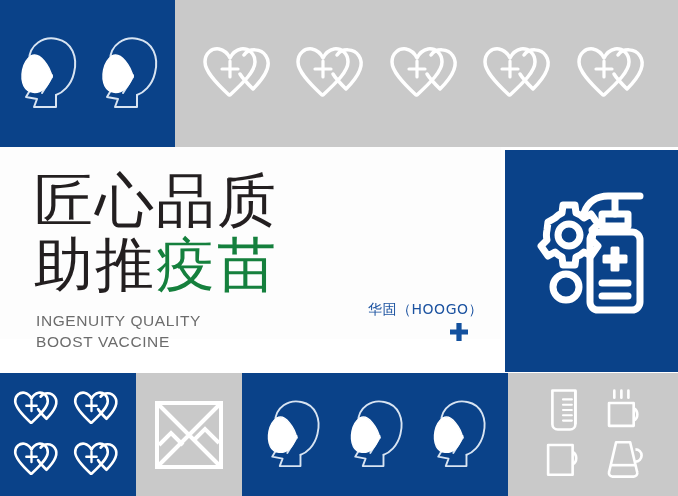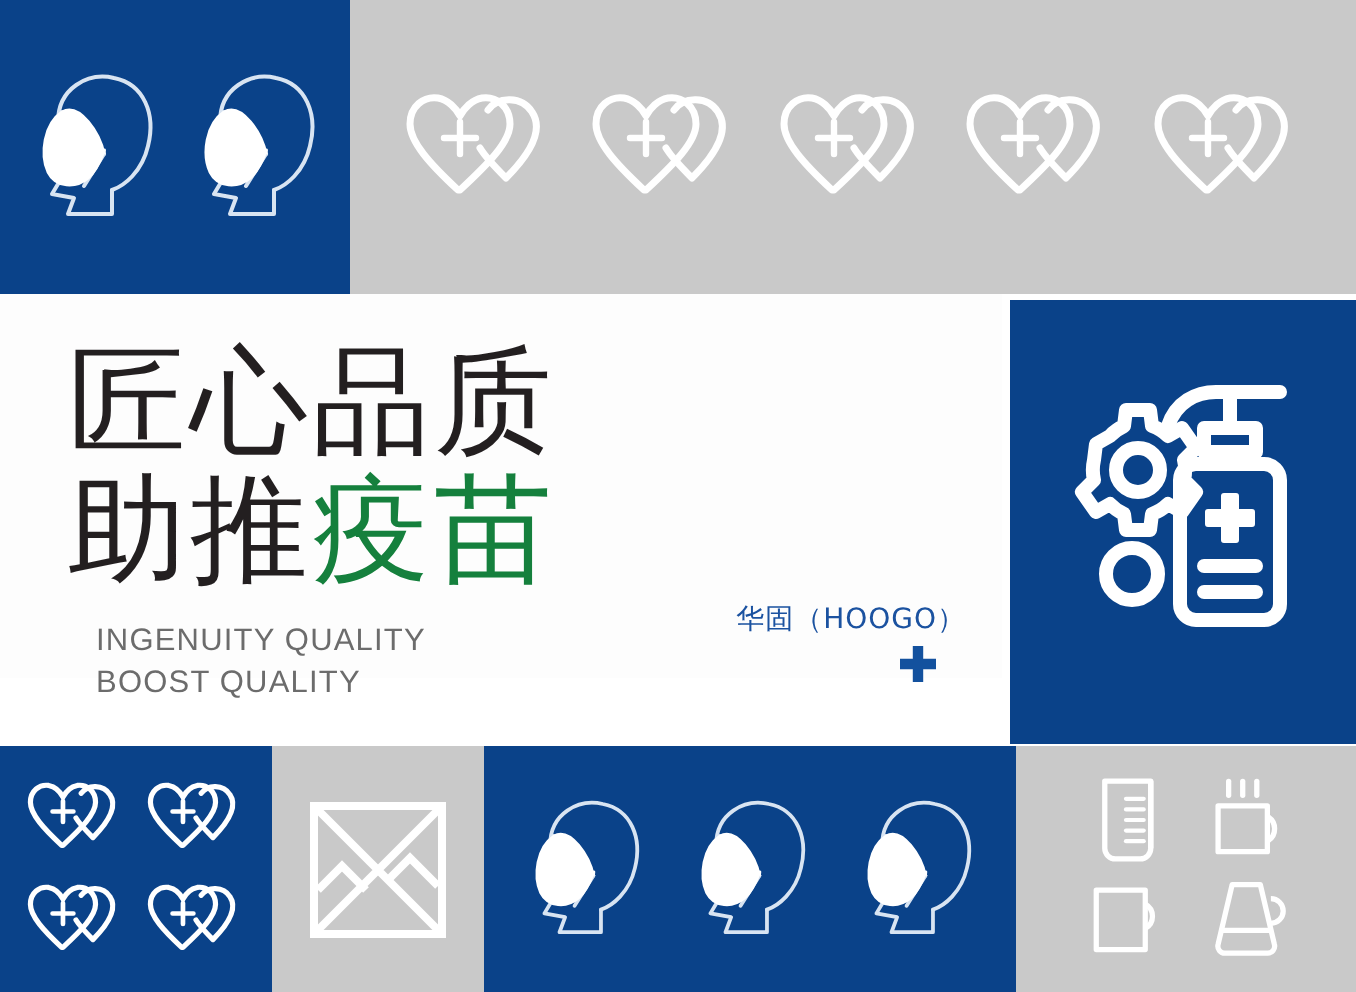--- a/index.html
+++ b/index.html
@@ -50,21 +50,20 @@
   }
   .headline .accent{color:#15803d;}
 
   #subtitle{
     position:absolute;left:36px;top:163px;
     font-size:15.5px;
     line-height:21px;
     letter-spacing:0.6px;
     color:#6c6c6c;
     font-family:"Liberation Sans","DejaVu Sans",sans-serif;
-    margin-left:12px;
   }
 
   #plus-mark{
     position:absolute;left:448px;top:174px;
     width:22px;height:22px;
     color:#13519e;
   }
 
   #brand{
     position:absolute;right:18px;bottom:20px;
@@ -183,21 +182,21 @@
 
   <div class="block white" id="mid-white">
 
     <div id="headline-wrap">
       <div class="headline">匠心品质</div>
       <div class="headline"><span>助推</span><span class="accent">疫苗</span></div>
     </div>
 
     <div id="subtitle">
       <div>INGENUITY QUALITY</div>
-      <div>BOOST QUALITY</div>
+      <div>BOOST VACCINE</div>
     </div>
 
     <div id="plus-mark">
       <svg width="22" height="22" viewBox="0 0 22 22">
         <path d="M8.4 2 H13.6 V8.4 H20 V13.6 H13.6 V20 H8.4 V13.6 H2 V8.4 H8.4 Z" fill="#13519e"></path>
       </svg>
     </div>
 
     <div id="brand">华固（HOOGO）</div>
   </div>

